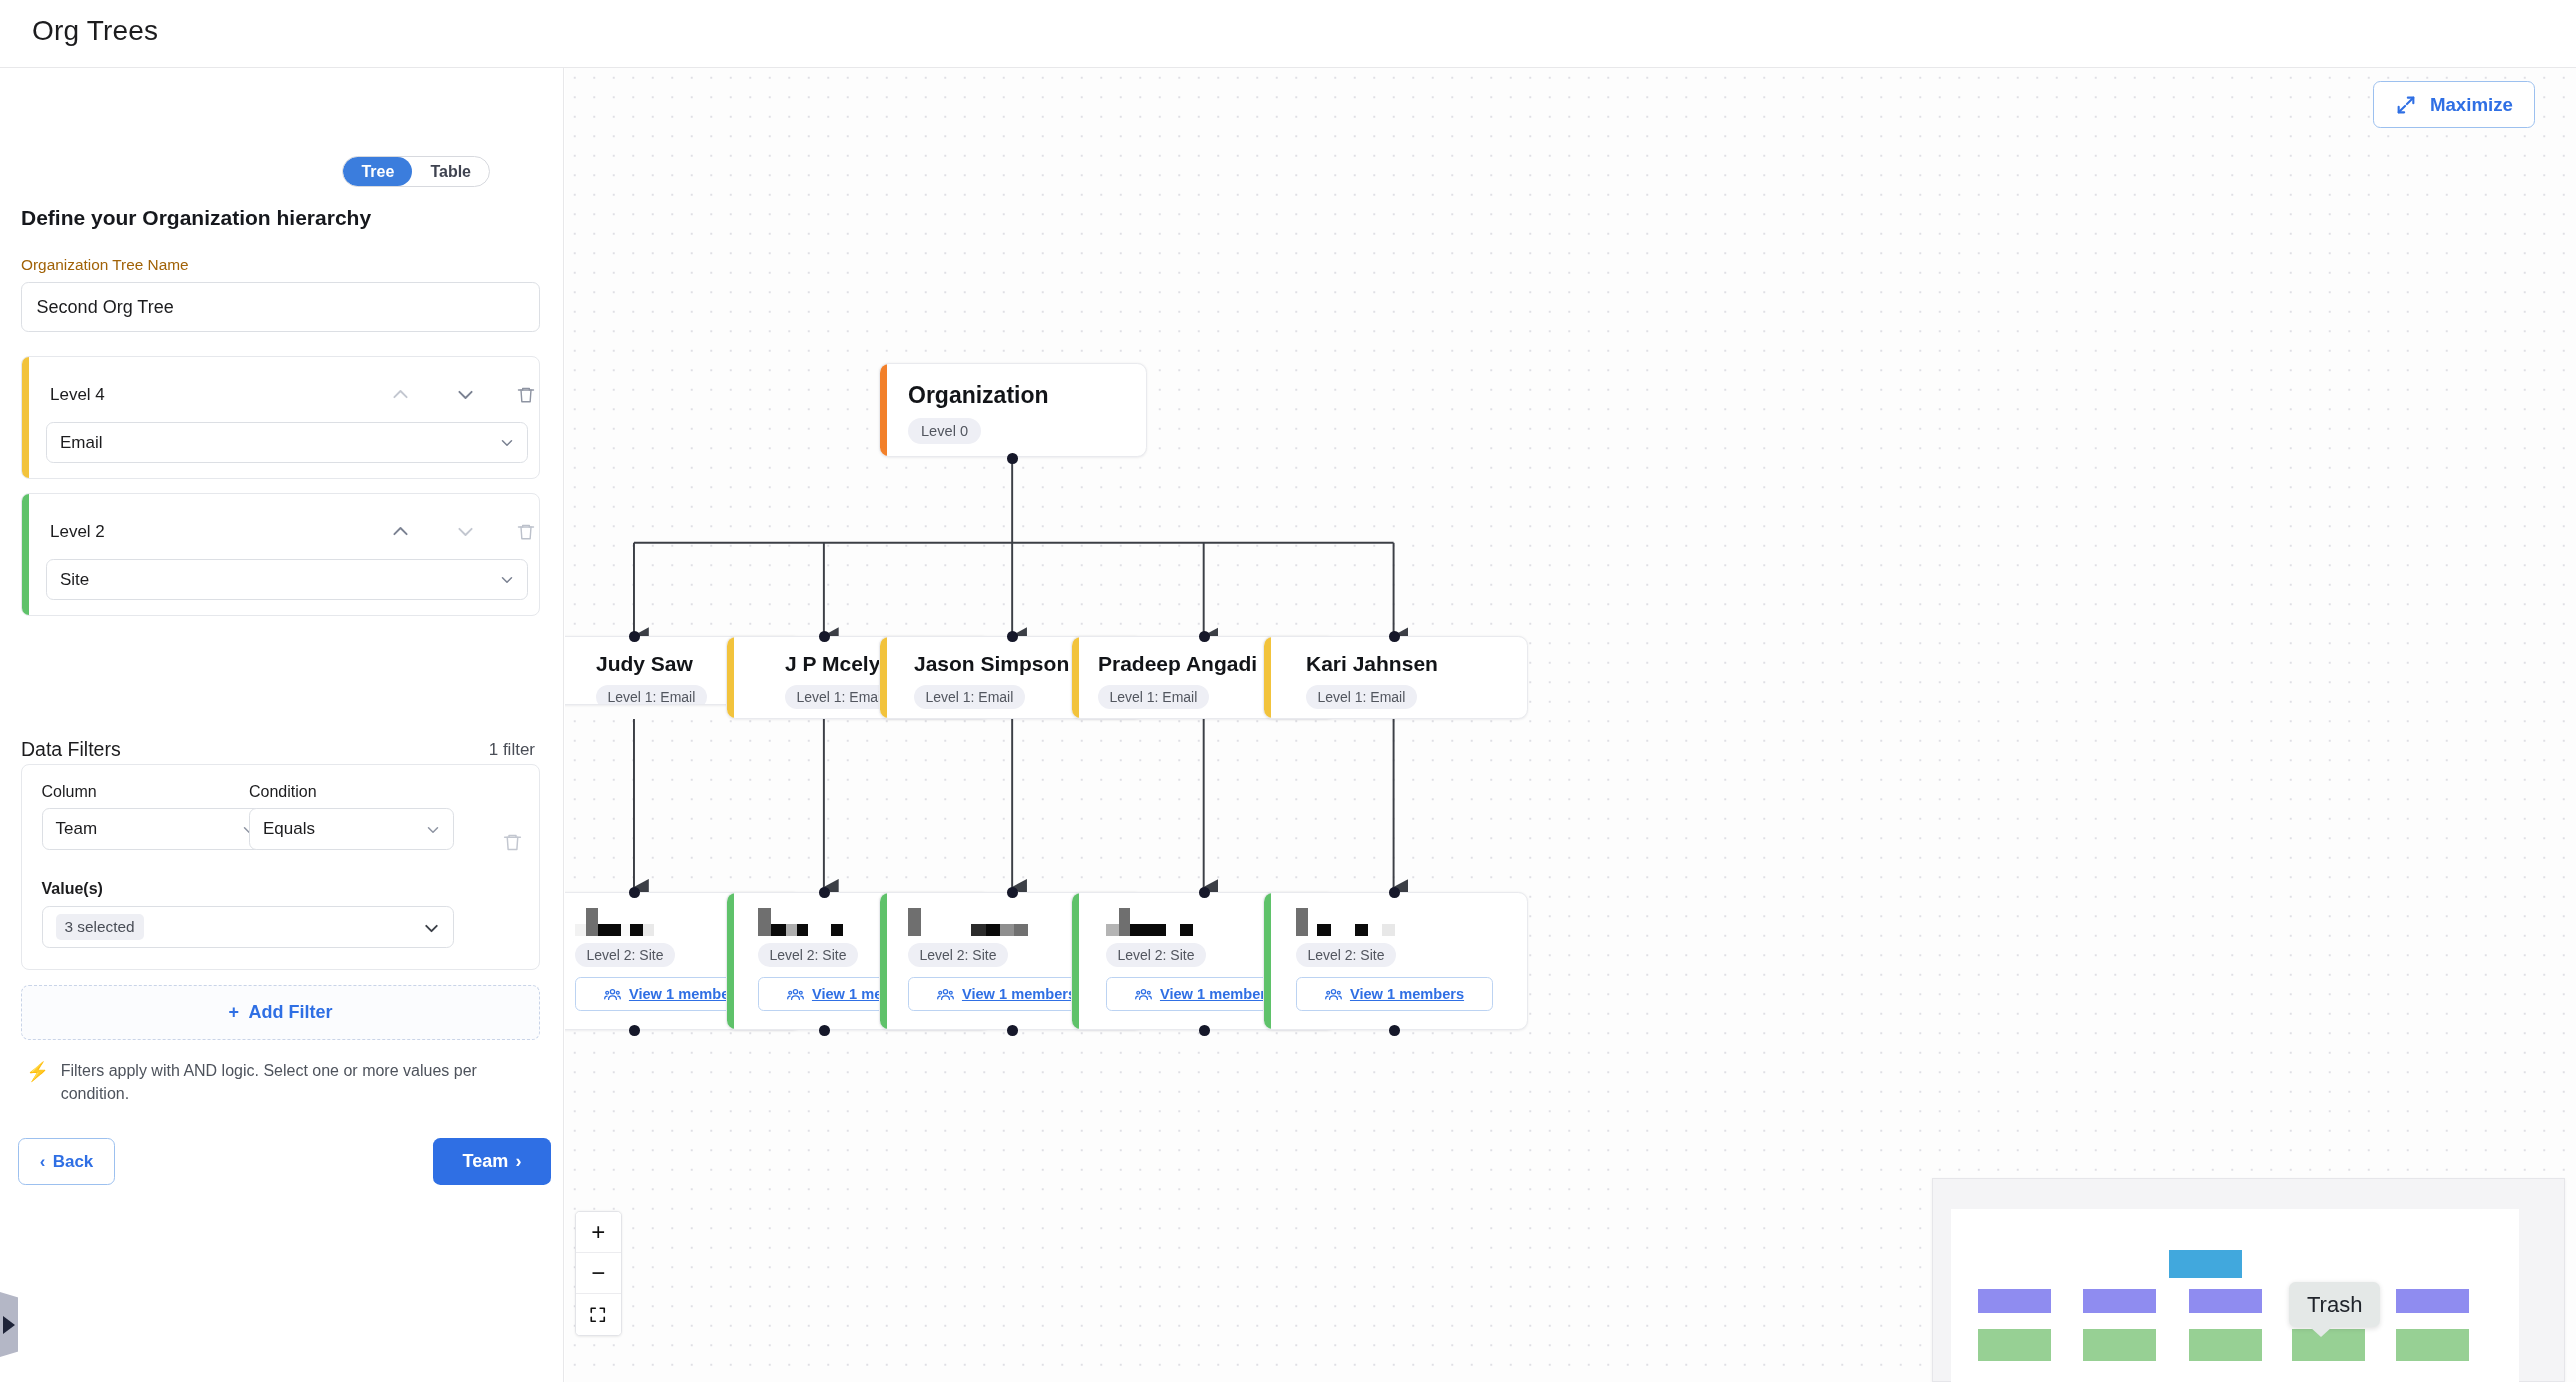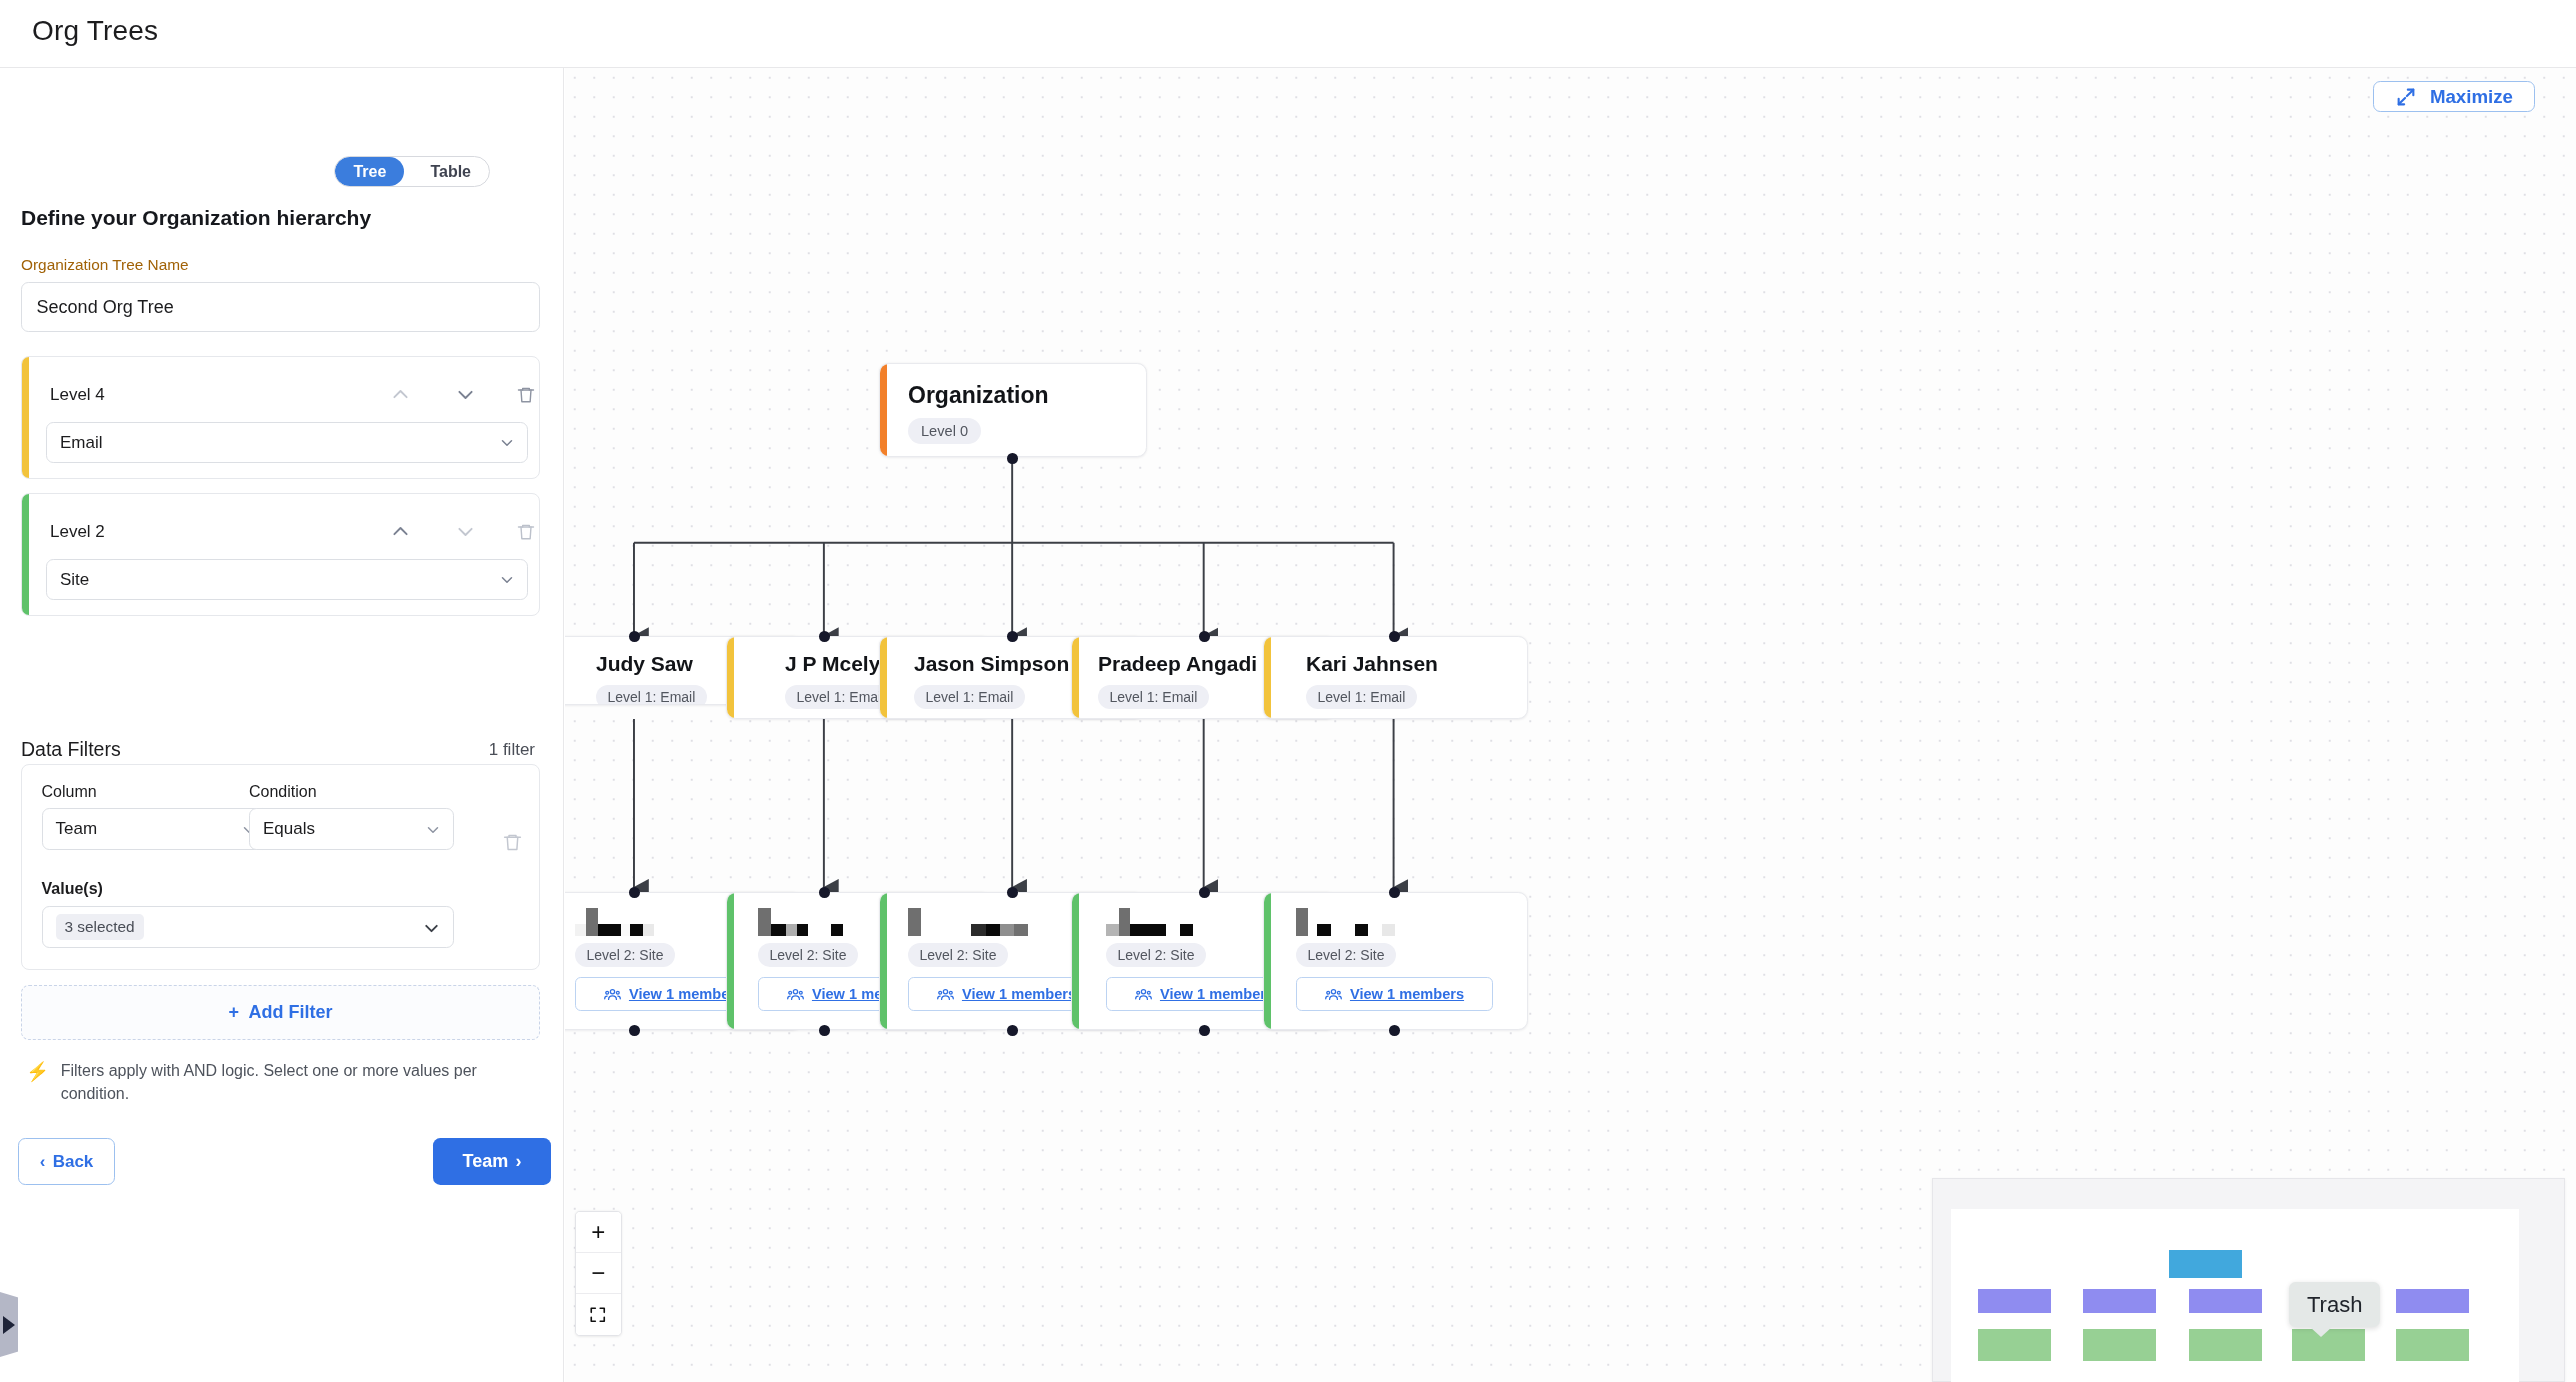--- a/index.html
+++ b/index.html
@@ -23,21 +23,21 @@
 
   
   .sidebar {
     position: absolute; left: 0; top: 68px; width: 564px; height: 1314px;
     background: #fff; border-right: 0.8px solid #e8e8ea;
   }
   .seg-wrap { position: absolute; right: 73px; top: 88px; }
   .segmented {
     display: inline-flex; align-items: stretch;
     border: 0.8px solid #d7d9de; border-radius: 811px; background: #fff;
-    height: 31px; overflow: hidden; gap: 8px;
+    height: 31px; overflow: hidden;
   }
   .seg-btn {
     display: flex; align-items: center; justify-content: center;
     padding: 0 18px; font-size: 16px; font-weight: 700; color: #3f4350;
     background: transparent; border: none; cursor: pointer;
     font-family: "Liberation Sans", sans-serif;
   }
   .seg-btn.active { background: #3b7ddd; color: #fff; border-radius: 811px; }
 
   .sb-h2 {
@@ -162,21 +162,21 @@
 
   
   .canvas {
     position: absolute; left: 565px; top: 68px;
     width: 2011px; height: 1314px; overflow: hidden;
     background-color: #fdfdfd;
     background-image: radial-gradient(#dfdfe4 1px, transparent 1px);
     background-size: 19.5px 19.5px;
   }
   .maximize {
-    position: absolute; right: 41px; top: 13px; height: 31px;
+    position: absolute; right: 41px; top: 13px; height: 47px;
     border: 0.8px solid #9cc0ef; border-radius: 7.3px; background: #fff;
     color: #2f6fe4; font-size: 18.7px; font-weight: 700; cursor: pointer;
     display: flex; align-items: center; gap: 13px; padding: 0 21px;
     font-family: "Liberation Sans", sans-serif;
     margin-left: 36px;
   }
 
   .edges { position: absolute; left: 0; top: 0; width: 2011px; height: 1314px; pointer-events: none; }
 
   .node {

